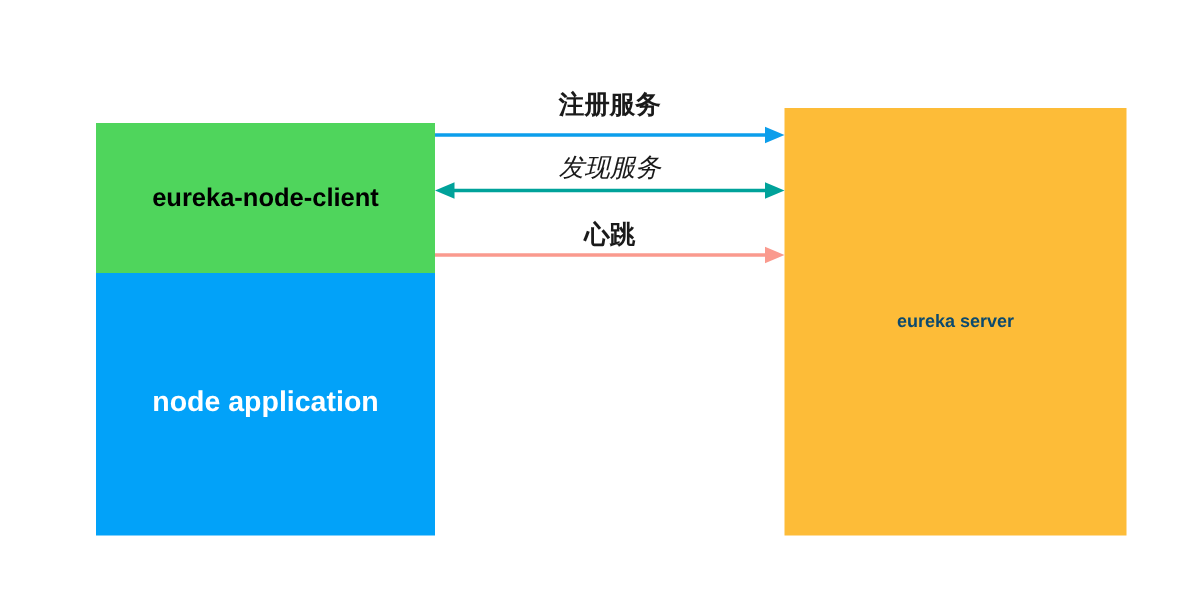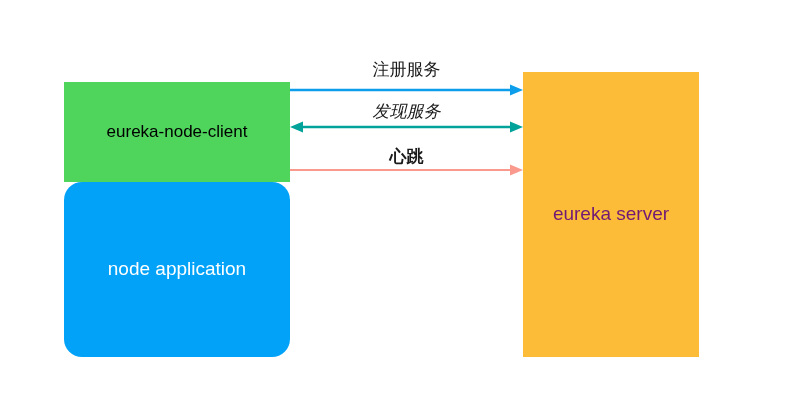--- a/index.html
+++ b/index.html
@@ -20,51 +20,51 @@
 
   
   .box {
     position: absolute;
     box-sizing: border-box;
     display: flex;
     align-items: center;
     justify-content: center;
     text-align: left;
     line-height: 1.2;
+    font-weight: bold;
   }
 
   #box-eureka-node-client {
     left: 64px;
     top: 82px;
     width: 226px;
     height: 100px;
     background: #4FD55C;
     color: #000000;
     font-size: 17px;
   }
 
   #box-node-application {
     left: 64px;
     top: 182px;
     width: 226px;
     height: 175px;
     background: #02A2F9;
     color: #ffffff;
     font-size: 19px;
-    border-radius: 18px;
   }
 
   #box-eureka-server {
     left: 523px;
     top: 72px;
-    width: 176px;
+    width: 228px;
     height: 285px;
     background: #FDBC38;
-    color: #701a75;
-    font-size: 19px;
+    color: #0c4a6e;
+    font-size: 12px;
   }
 
   
   .arrow-row {
     position: absolute;
     left: 290px;
     width: 233px;
     height: 0;
   }
   .arrow-svg {
@@ -85,21 +85,21 @@
   .arrow-label {
     position: absolute;
     width: 233px;
     left: 290px;
     text-align: center;
     font-size: 17px;
     color: #1a1a1a;
     font-family: "DejaVu Sans", "Liberation Sans", sans-serif;
     white-space: nowrap;
   }
-  #label-register  { top: 58px; }
+  #label-register  { top: 58px; font-weight: bold; }
   #label-discover  { top: 100px; font-style: italic; }
   #label-heartbeat { top: 145px; font-weight: bold; }
 </style>
 </head>
 <body>
 
 <div id="canvas">
 
   <div class="box" id="box-eureka-node-client">
     <span>eureka-node-client</span>

